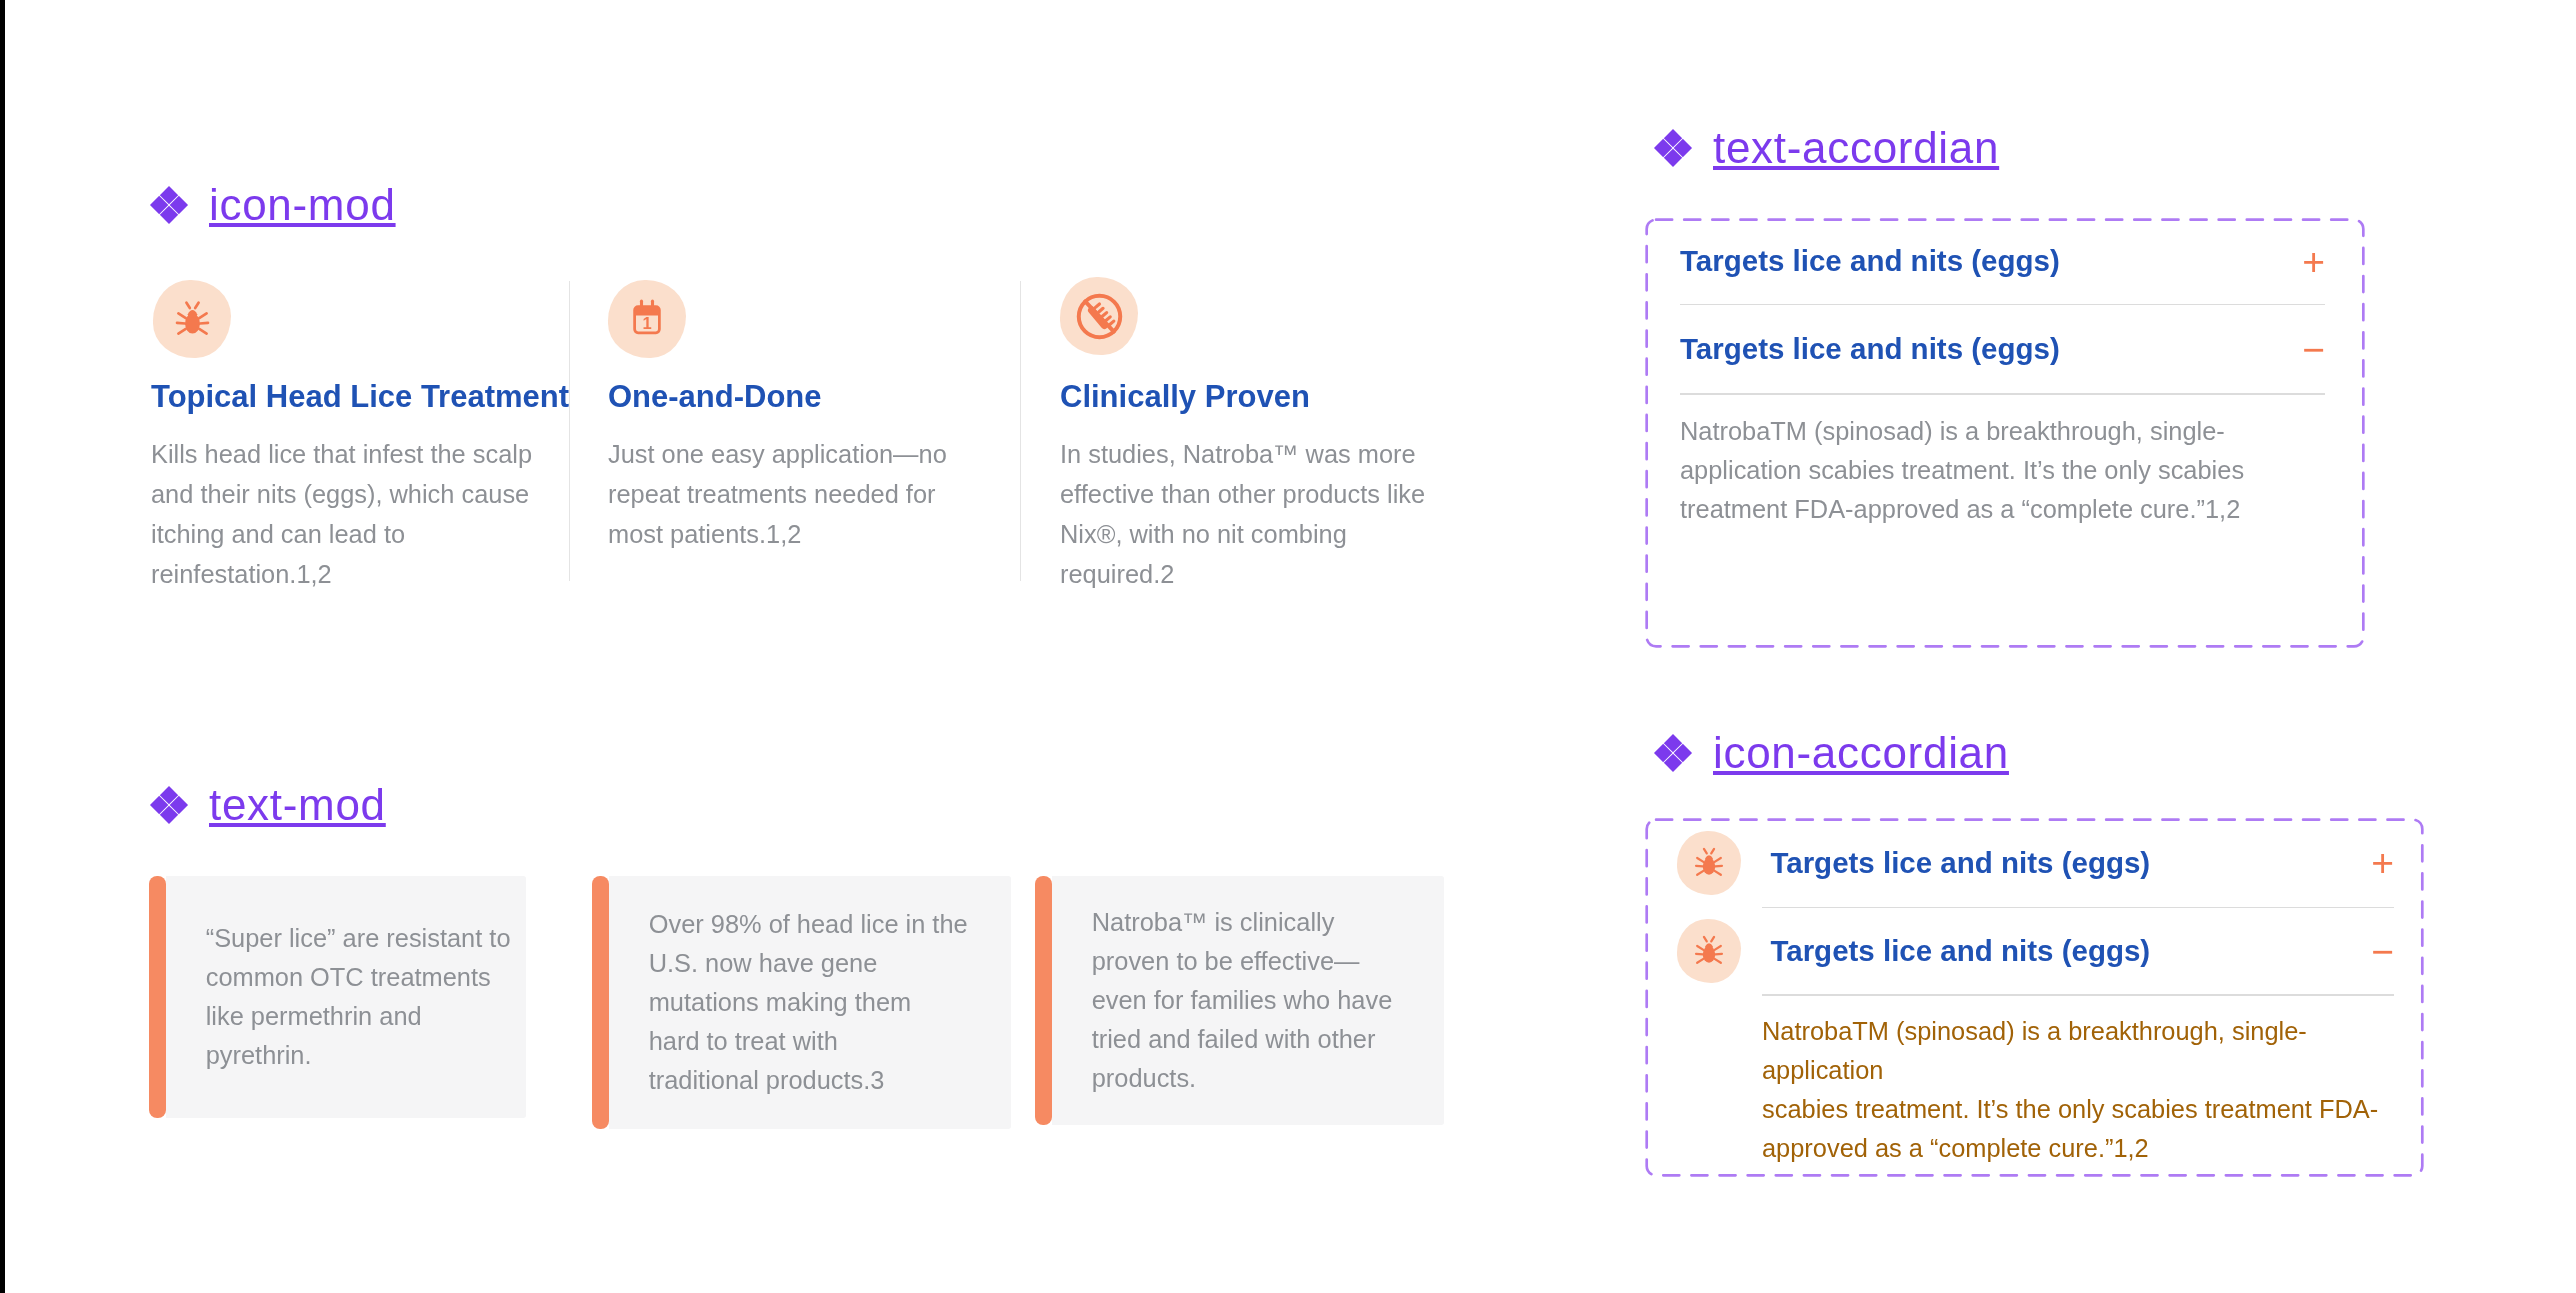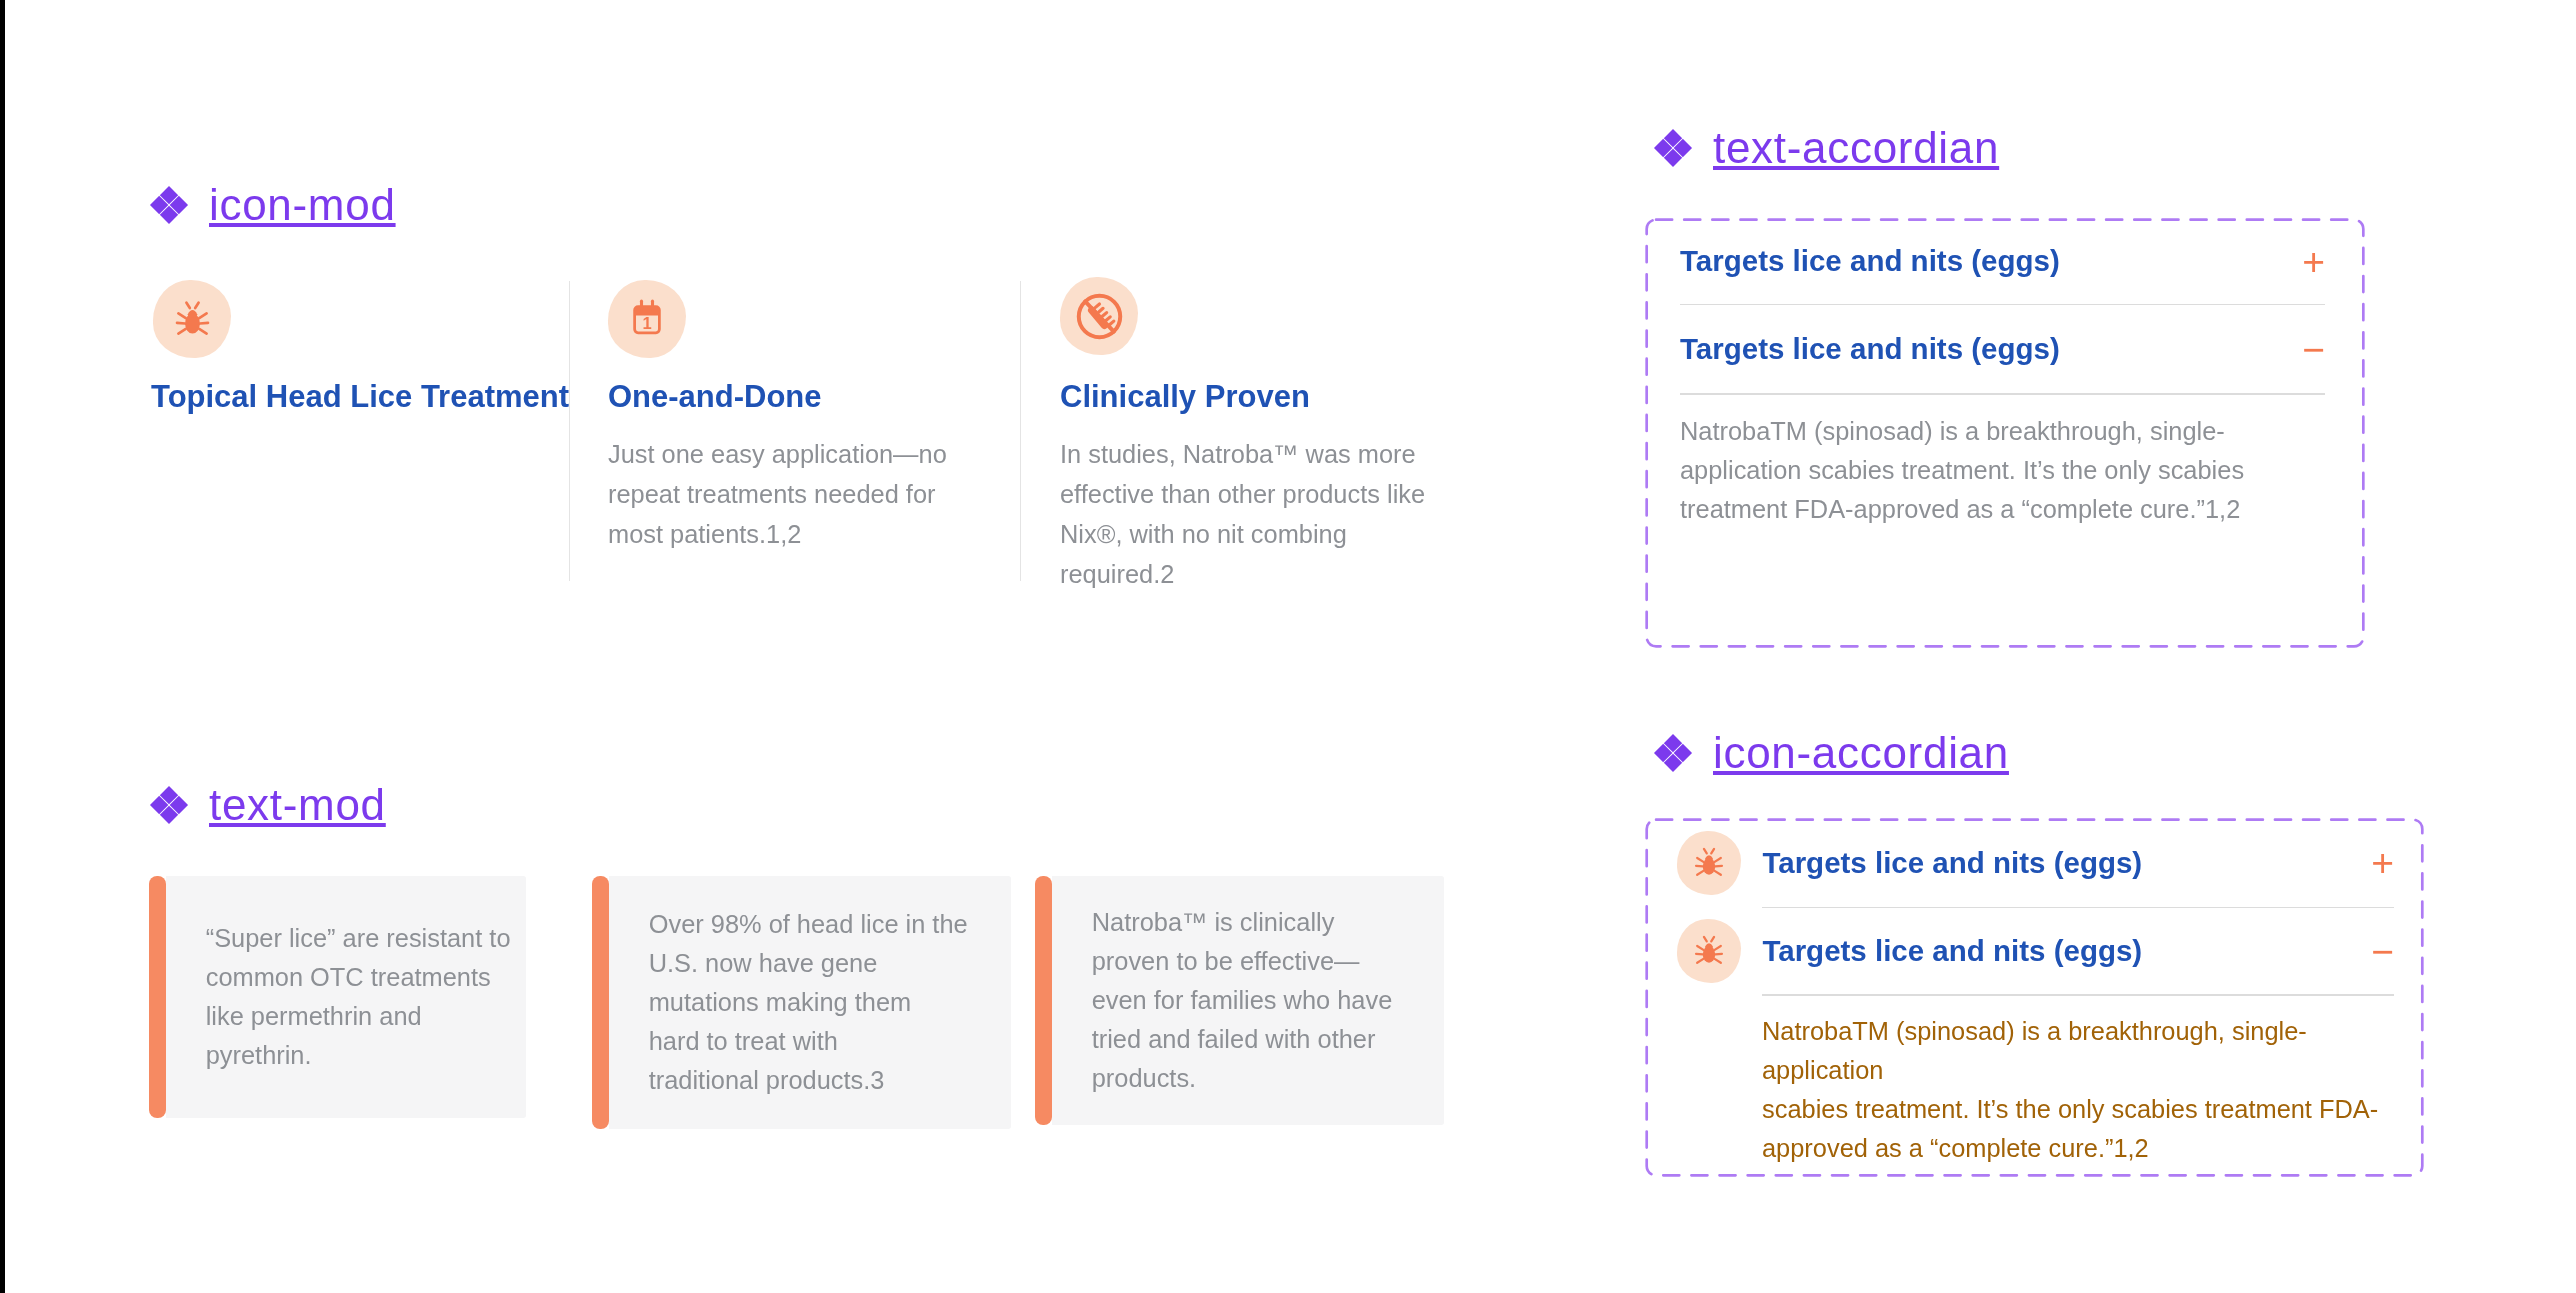--- a/index.html
+++ b/index.html
@@ -40,21 +40,21 @@
   .tmod-bar{width:16.7px;border-radius:8px;background:#F68A62;flex:0 0 auto;}
   .tmod-bg{background:#F5F5F6;flex:1;display:flex;align-items:center;border-radius:0 2.7px 2.7px 0;}
   .tmod-text{font-size:25.4px;line-height:39px;color:#8D9095;white-space:pre-line;
     padding-left:40px;padding-right:13.4px;}
 
   
   .acc-panel{position:absolute;background:#fff;box-sizing:border-box;}
   #panel-tacc{left:1645px;top:218px;width:720px;height:430px;padding:0 40px 0 35px;}
   #panel-iacc{left:1645px;top:818px;width:779px;height:359px;padding:0 30px 0 32px;}
   .dash-border{position:absolute;left:0;top:0;pointer-events:none;}
-  .acc-row{display:flex;align-items:center;}
+  .acc-row{display:flex;align-items:center;gap:8px;}
   .tacc-row1{height:86px;justify-content:space-between;}
   .tacc-row2{height:88px;justify-content:space-between;}
   .iacc-row1{height:89px;}
   .iacc-row2{height:86px;}
   .acc-divider{height:1.3px;background:#DCDCDC;}
   .iacc-div{margin-left:85px;}
   .acc-title{font-size:29.5px;font-weight:600;color:#1F52B4;}
   .acc-sign{font-size:39px;font-weight:300;color:#F4794E;line-height:1;cursor:pointer;}
   .tacc-body{margin-top:17.4px;font-size:25.4px;line-height:39px;color:#8D9095;white-space:pre-line;}
   .iacc-body{margin-left:85px;margin-top:16px;font-size:25.4px;line-height:39px;color:#a16207;white-space:pre-line;}
@@ -115,20 +115,24 @@
       </svg>
     <span>icon-mod</span>
   </div>
 
   <div class="imod-circle blob" id="imc1">
     <svg width="43" height="43" viewBox="0 0 64 64">
         <use href="#sym-lice"></use>
       </svg>
   </div>
   <div class="imod-title" id="imt1">Topical Head Lice Treatment</div>
+  <div class="imod-body" id="imb1">Kills head lice that infest the scalp
+and their nits (eggs), which cause
+itching and can lead to
+reinfestation.1,2</div>
 
   <div class="vdiv" id="vd1"></div>
 
   <div class="imod-circle blob" id="imc2">
     <svg width="44" height="44" viewBox="0 0 64 64">
         <use href="#sym-calendar"></use>
       </svg>
   </div>
   <div class="imod-title" id="imt2">One-and-Done</div>
   <div class="imod-body" id="imb2">Just one easy application—no

